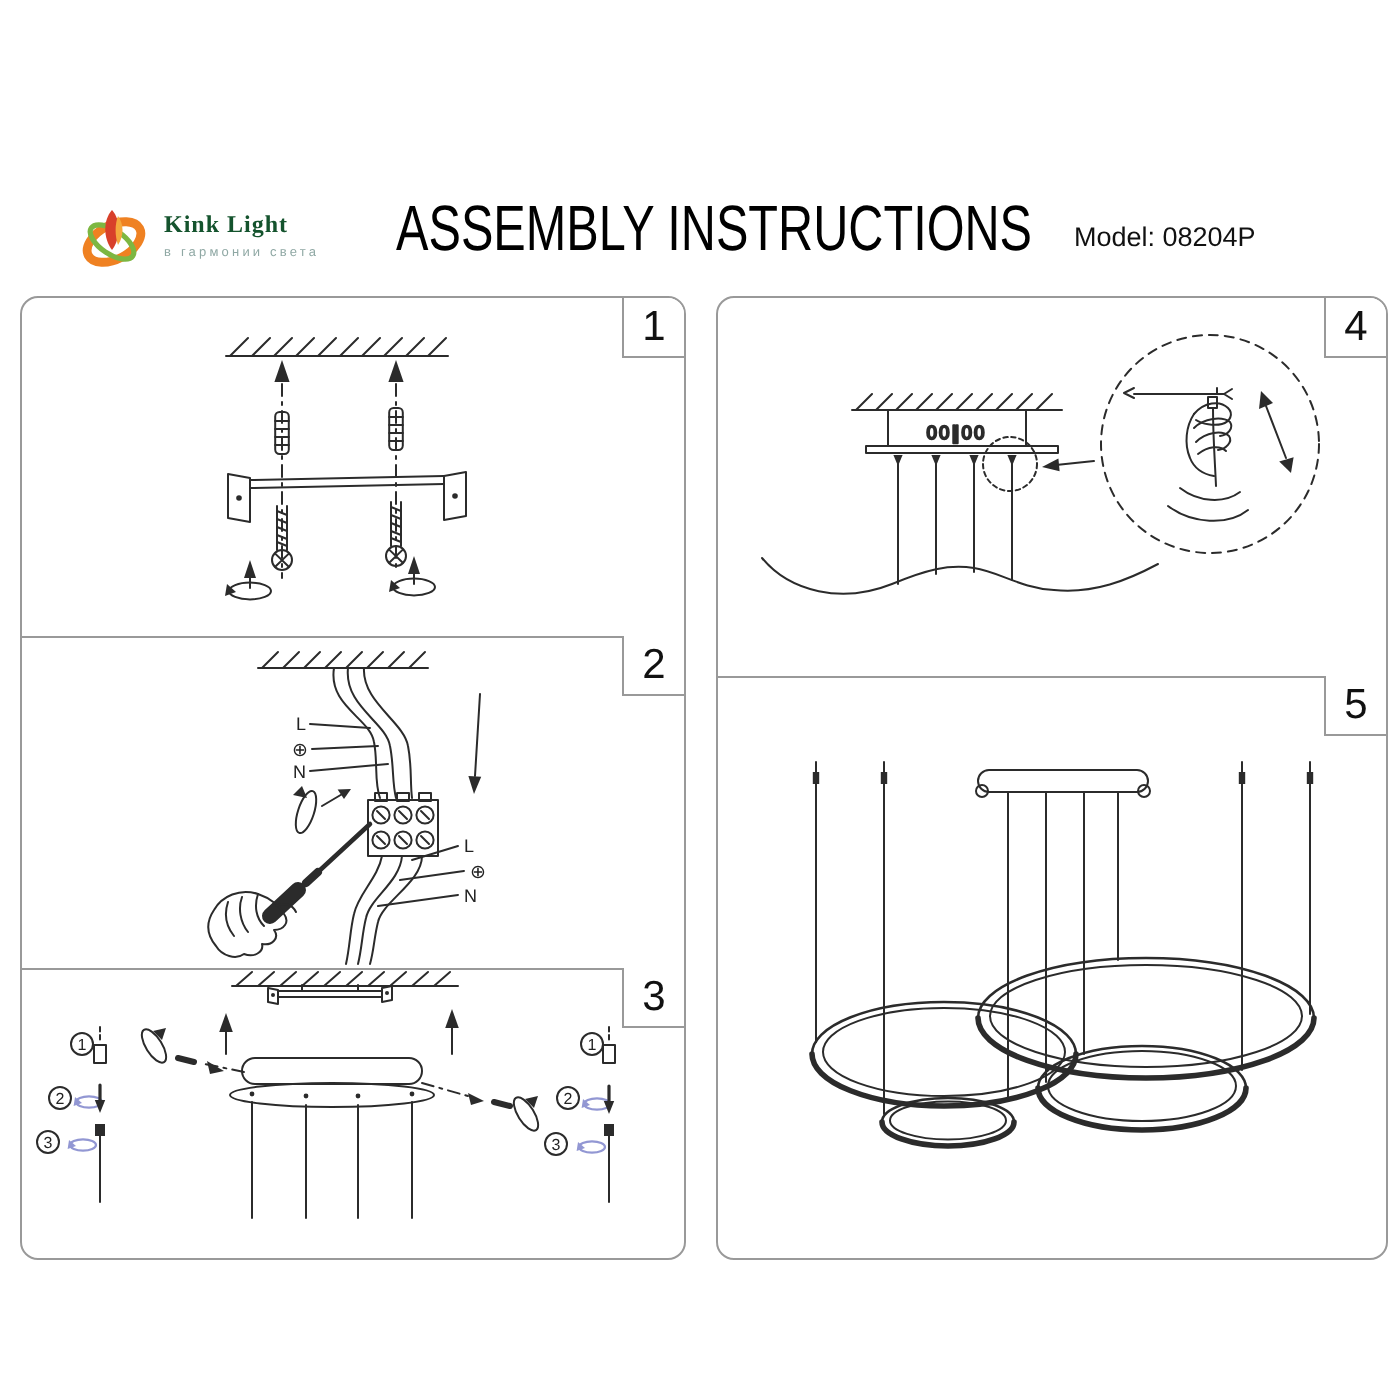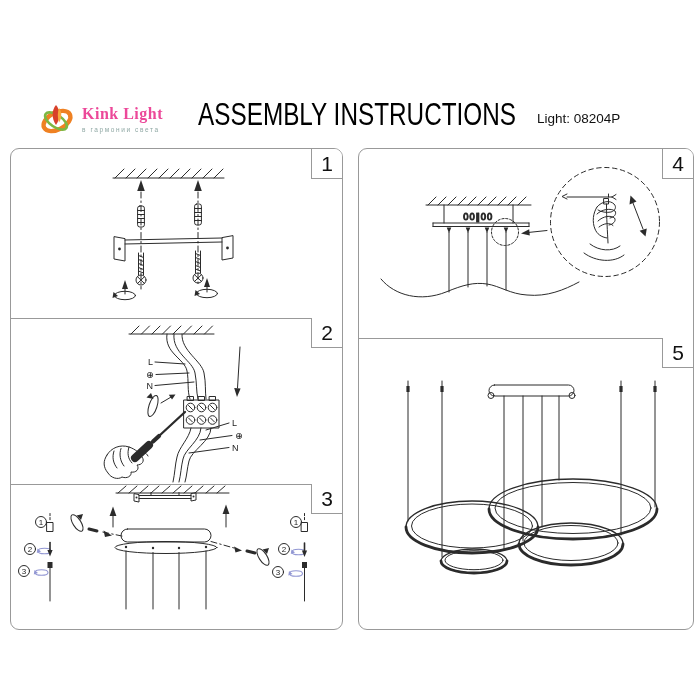--- a/index.html
+++ b/index.html
@@ -2,21 +2,21 @@
 <html><head>
 <meta charset="utf-8">
 <style>
   html,body{margin:0;padding:0;background:#fff;}
   .page{position:relative;width:700px;height:700px;background:#ffffff;overflow:hidden;
         font-family:"Liberation Sans",sans-serif;color:#1a1a1a;}
   
   .logo{position:absolute;left:38px;top:99px;display:flex;align-items:flex-start;}
   .logo-icon{width:38px;height:42px;}
   .logo-text{margin-left:6px;padding-top:6px;}
-  .brand{font-family:"Liberation Serif",serif;font-weight:bold;font-size:16px;color:#ec4899;letter-spacing:.5px;}
+  .brand{font-family:"Liberation Serif",serif;font-weight:bold;font-size:12px;color:#14532d;letter-spacing:.5px;}
   .tagline{font-size:6.5px;letter-spacing:1.6px;color:#8fa8a4;margin-top:3px;text-transform:lowercase;}
   .title{position:absolute;left:150px;top:96px;width:400px;text-align:center;
          font-size:32px;font-weight:normal;color:#000;white-space:nowrap;
          transform:scaleX(0.76);transform-origin:center;letter-spacing:0;}
   .model{position:absolute;left:537px;top:111px;font-size:13.5px;color:#111;}
   
   .col{position:absolute;border:1px solid #999;border-radius:9px;background:#fff;}
   .col-left{left:10px;top:148px;width:331px;height:480px;}
   .col-right{left:358px;top:148px;width:334px;height:480px;}
   .divider{position:absolute;left:0;width:100%;border-top:1px solid #999;height:0;}
@@ -49,21 +49,21 @@
       <ellipse cx="18" cy="22" rx="12.5" ry="6" transform="rotate(34 18 22)" fill="none" stroke="#7db742" stroke-width="2.6"></ellipse>
       <path d="M18,6 C22.5,11 22.5,20 18,26 C13.5,20 13.5,11 18,6 Z" fill="#d8402a"></path>
       <path d="M21,9 C24,13 24,19 21,23.5 C19.4,19 19.4,13 21,9 Z" fill="#f5a83d"></path>
     </svg>
     <div class="logo-text">
       <div class="brand">Kink Light</div>
       <div class="tagline">в гармонии света</div>
     </div>
   </div>
   <div class="title">ASSEMBLY INSTRUCTIONS</div>
-  <div class="model">Light: 08204P</div>
+  <div class="model">Model: 08204P</div>
 
   <section class="col col-left">
     <div class="divider" style="top:169px"></div>
     <div class="divider" style="top:335px"></div>
     <div class="num-tag corner" style="top:0">
         <span>1</span>
       </div>
     <div class="num-tag" style="top:169px">
         <span>2</span>
       </div>

